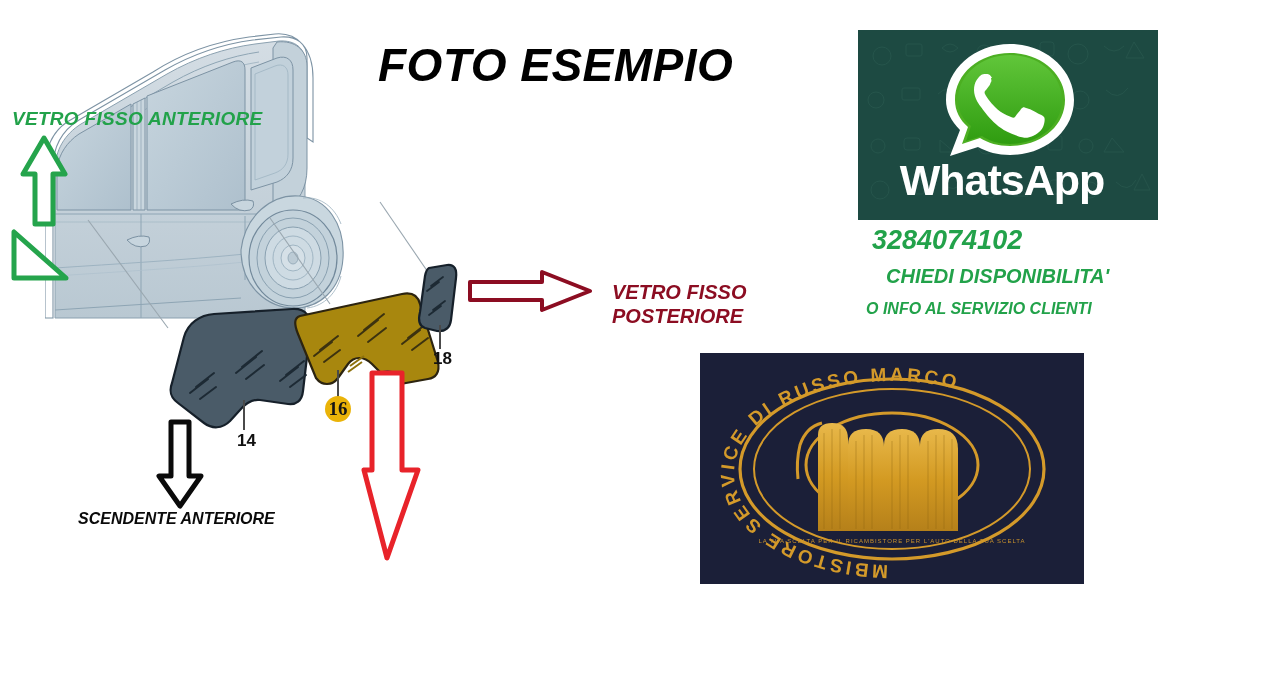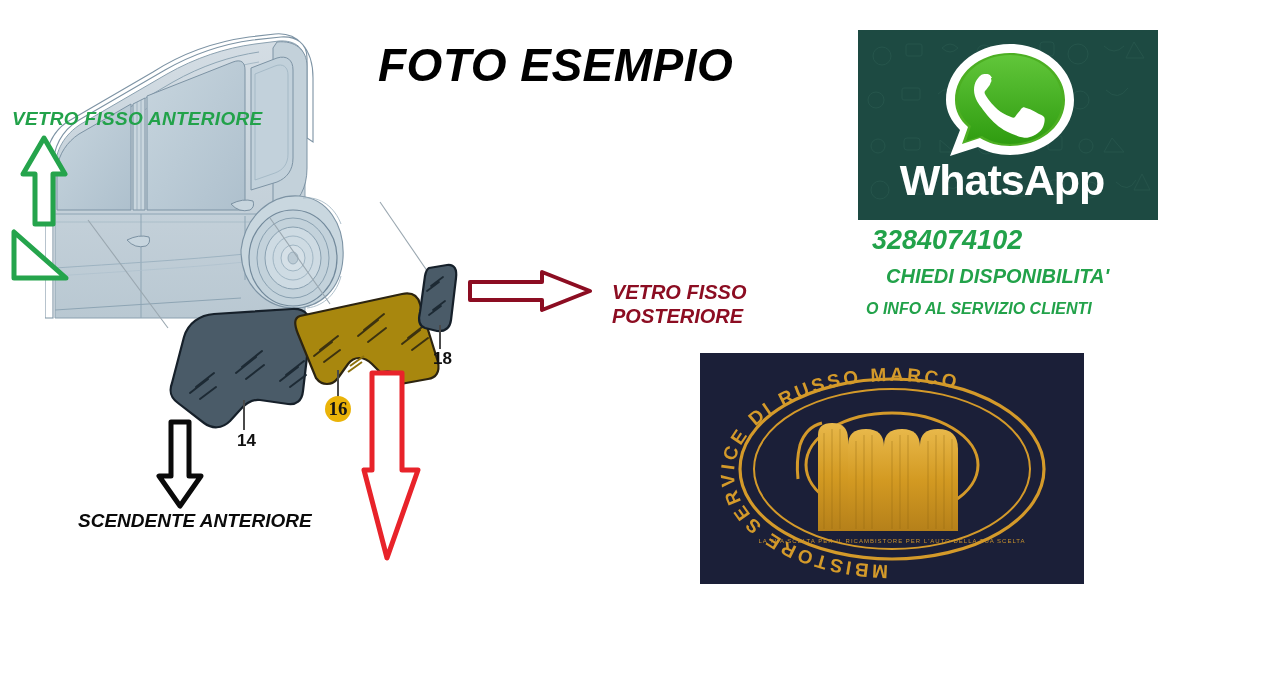--- a/index.html
+++ b/index.html
@@ -39,21 +39,21 @@
     left:612px; top:280px;
     font-size:20px;
     font-weight:bold;
     font-style:italic;
     color:#8c0d22;
     line-height:1.22;
     white-space:nowrap;
   }
   .lbl-black-front{
     left:78px; top:510px;
-    font-size:19px;
+    font-size:16px;
     font-weight:bold;
     font-style:italic;
     color:#0a0a0a;
     white-space:nowrap;
   }
   .lbl-red-rear{
     left:348px; top:586px;
     font-size:20px;
     font-weight:bold;
     font-style:italic;

